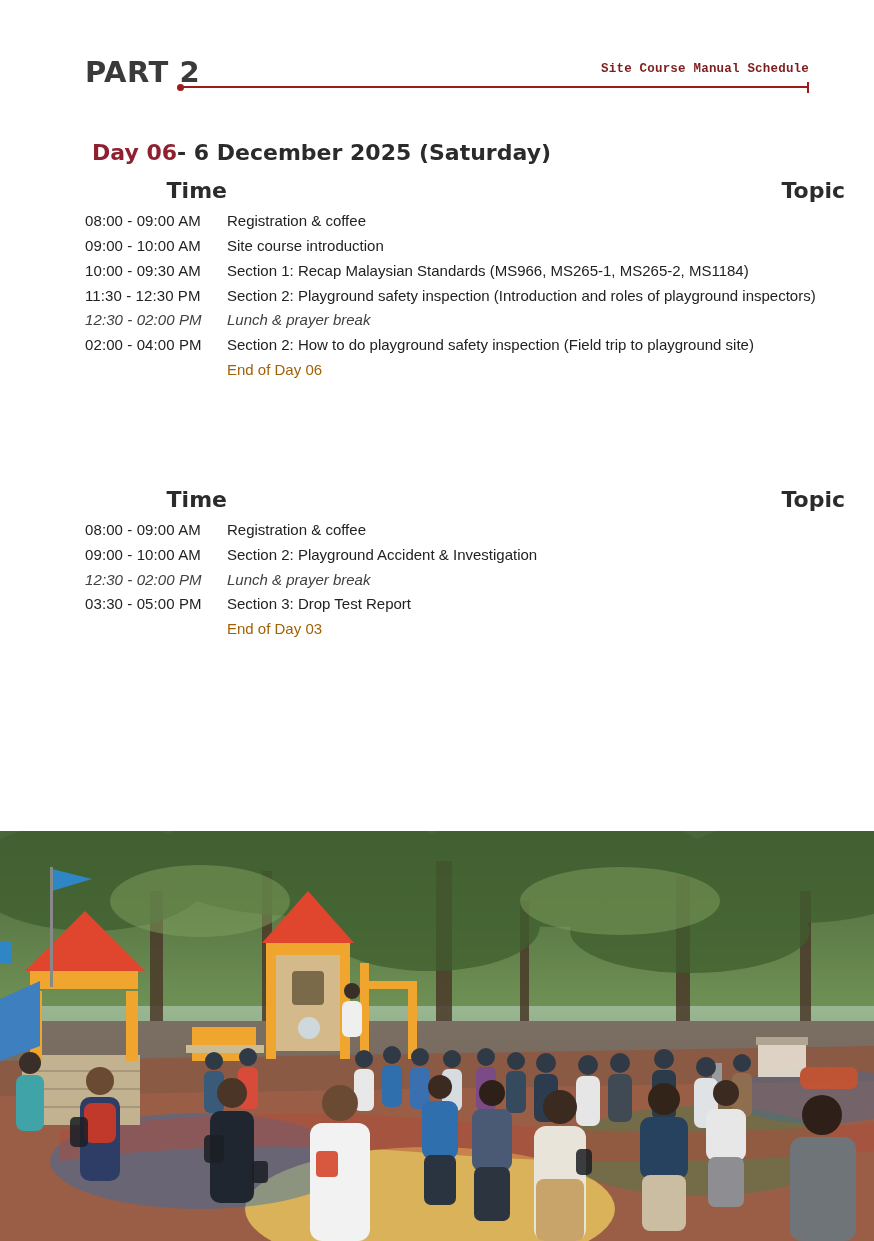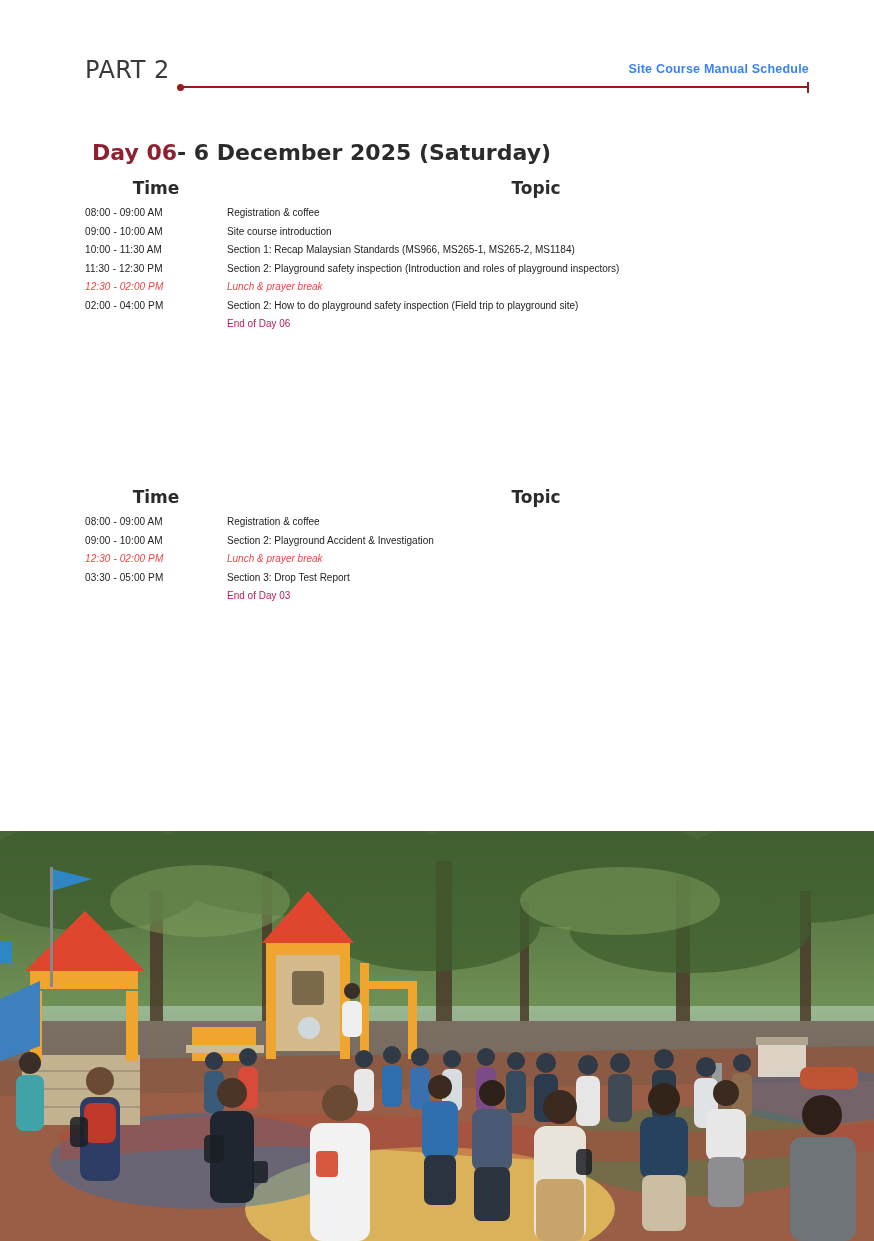--- a/index.html
+++ b/index.html
@@ -28,22 +28,22 @@
     left: 85px;
     top: 58px;
     width: 724px;
     height: 46px;
   }
   .part-title {
     position: absolute;
     left: 0;
     top: 0;
     font-family: "DejaVu Sans", sans-serif;
-    font-size: 24px;
-    font-weight: 400;
+    font-size: 29px;
+    font-weight: 700;
     letter-spacing: 0.5px;
     color: #3a3a3a;
     line-height: 1;
   }
   .header-rule {
     position: absolute;
     left: 96px;
     top: 28px;
     width: 628px;
     height: 2px;
@@ -65,24 +65,24 @@
     right: 0;
     top: -4px;
     width: 2px;
     height: 11px;
     background: #9c1c1c;
   }
   .header-caption {
     position: absolute;
     right: 0;
     top: 4px;
-    font-family: Liberation Sans, sans-serif;
+    font-family: Liberation Mono, monospace;
     font-size: 12.5px;
     font-weight: 600;
-    color: #3b82f6;
+    color: #7f1d1d;
     letter-spacing: 0.2px;
     white-space: nowrap;
   }
 
   
   .day-block {
     position: absolute;
     left: 85px;
     width: 760px;
   }
@@ -104,46 +104,46 @@
 
   .sched-table {
     border-collapse: collapse;
     width: 760px;
     table-layout: fixed;
   }
   .sched-table col.c-time { width: 142px; }
   .sched-table col.c-topic { width: 618px; }
 
   .sched-table th {
-    text-align: center;
+    text-align: right;
     font-family: "DejaVu Sans", sans-serif;
-    font-size: 17px;
+    font-size: 22px;
     font-weight: 700;
     color: #2b2b2b;
     padding: 0 0 6px 0;
     vertical-align: bottom;
   }
   .sched-table td {
     font-family: "Liberation Sans", sans-serif;
-    font-size: 10px;
+    font-size: 15px;
     color: #222222;
     padding: 3px 0;
     vertical-align: top;
     line-height: 1.25;
   }
   .sched-table td.time {
     white-space: nowrap;
     letter-spacing: 0.1px;
   }
   tr.break td {
-    color: #ef4444;
+    color: #404040;
     font-style: italic;
   }
   tr.endrow td.topic {
-    color: #be185d;
+    color: #a16207;
     margin-left: 6px;
   }
 
   
   .photo {
     position: absolute;
     left: 0;
     top: 831px;
     width: 874px;
     height: 410px;
@@ -181,21 +181,21 @@
       <tbody>
         <tr>
           <td class="time">08:00 - 09:00 AM</td>
           <td class="topic">Registration &amp; coffee</td>
         </tr>
         <tr>
           <td class="time">09:00 - 10:00 AM</td>
           <td class="topic">Site course introduction</td>
         </tr>
         <tr>
-          <td class="time">10:00 - 11:30 AM</td>
+          <td class="time">10:00 - 09:30 AM</td>
           <td class="topic">Section 1: Recap Malaysian Standards (MS966, MS265-1, MS265-2, MS1184)</td>
         </tr>
         <tr>
           <td class="time">11:30 - 12:30 PM</td>
           <td class="topic">Section 2: Playground safety inspection (Introduction and roles of playground inspectors)</td>
         </tr>
         <tr class="break">
           <td class="time">12:30 - 02:00 PM</td>
           <td class="topic">Lunch &amp; prayer break</td>
         </tr>

